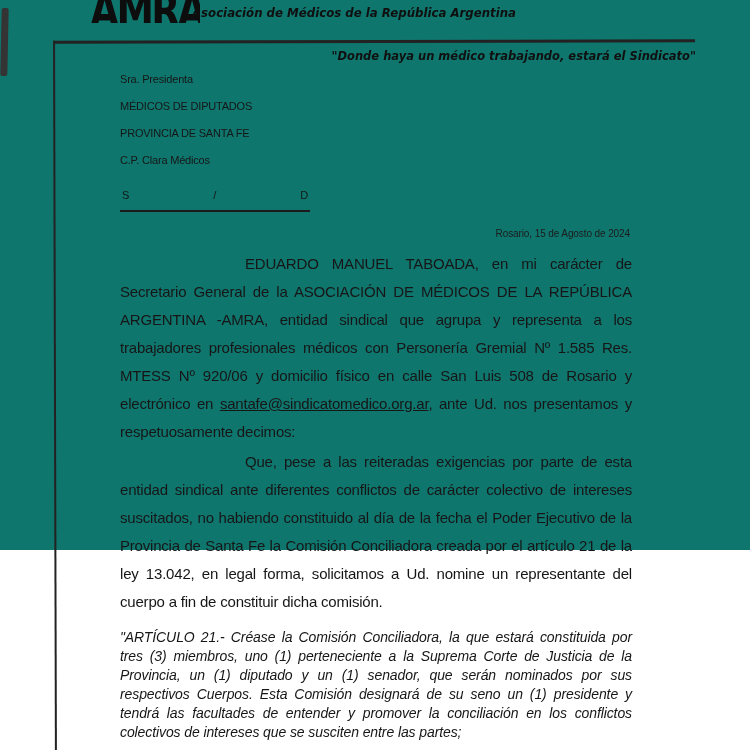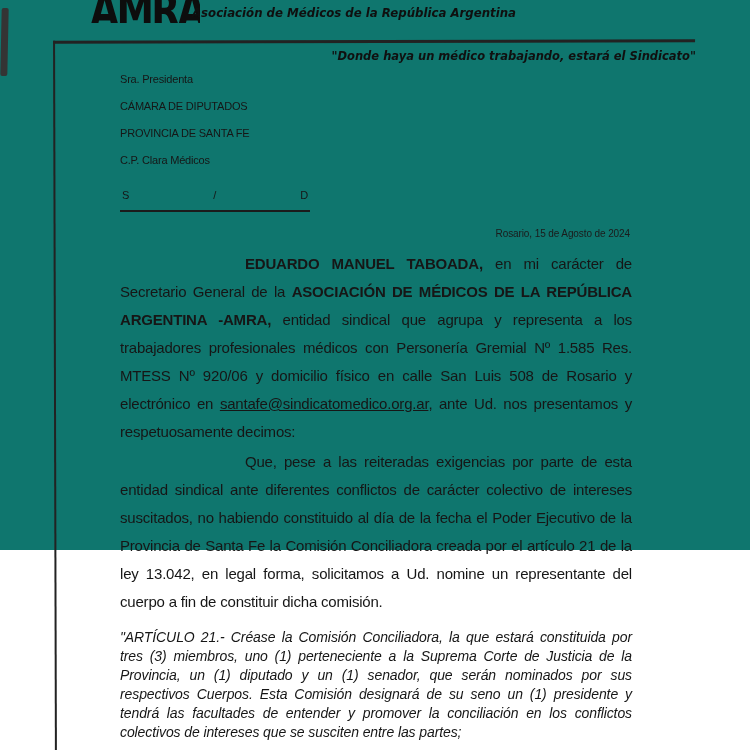--- a/index.html
+++ b/index.html
@@ -83,21 +83,21 @@
   }
   .para {
     margin: 0; font-size: 15px; line-height: 28px;
     text-align: justify; letter-spacing: -0.2px;
     color: #161616;
   }
   .indent { text-indent: 125px; }
   .p1 { margin-top: 11px; }
   .p2 { margin-top: 2px; }
   .p3 { margin-top: 6px; }
-  .seg-b { font-weight: bold; }
+  .seg-b { font-weight: normal; }
   .seg-u { text-decoration: underline; }
   .quote {
     margin: 12px 0 0 0; font-size: 14px;
     font-style: italic; line-height: 19px;
     text-align: justify; letter-spacing: -0.1px;
     color: #161616;
   }
 </style>
 </head>
 <body>
@@ -112,21 +112,21 @@
   <div class="org-name">Asociación de Médicos de la República Argentina</div>
 
   <div class="frame"></div>
 
   <div class="slogan">"Donde haya un médico trabajando, estará el Sindicato"</div>
 
   <main class="content">
 
     <div class="recipient">
       <div>Sra. Presidenta</div>
-      <div>CÁMARA DE DIPUTADOS</div>
+      <div>MÉDICOS DE DIPUTADOS</div>
       <div>PROVINCIA DE SANTA FE</div>
       <div>C.P. Clara Médicos</div>
       <div class="sd-line">
         <span>S</span>
         <span>/</span>
         <span>D</span>
       </div>
     </div>
 
     <div class="dateline">Rosario, 15 de Agosto de 2024</div>

